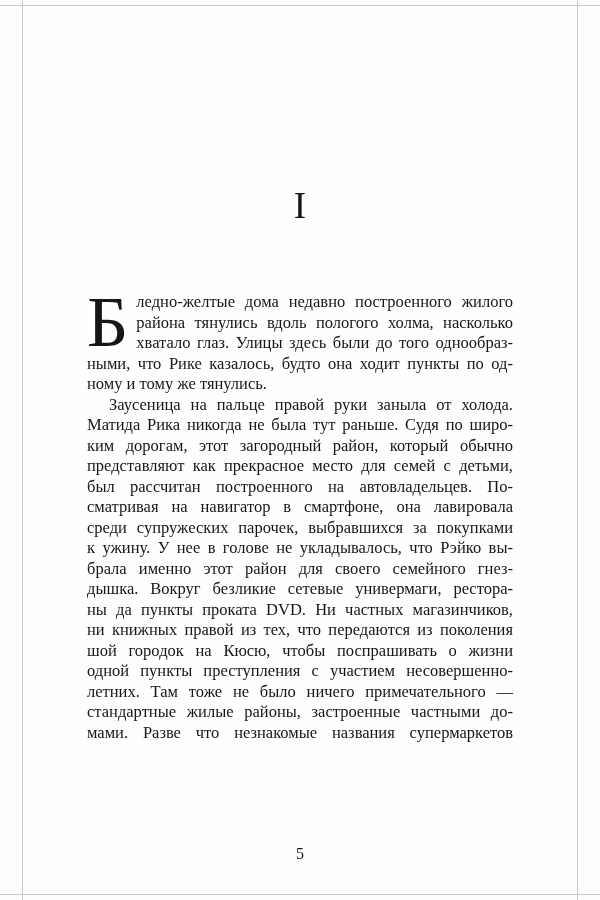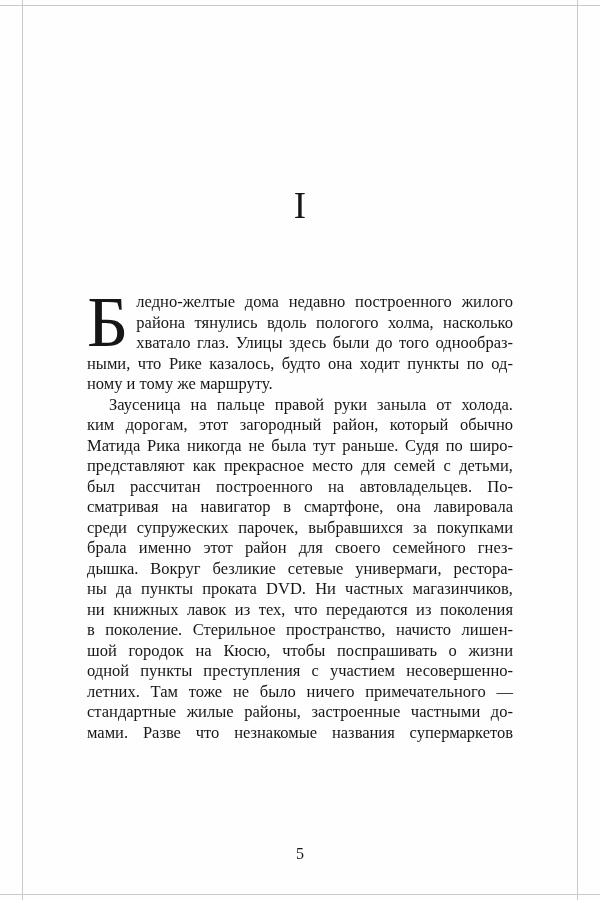--- a/index.html
+++ b/index.html
@@ -83,35 +83,35 @@
 
   <div class="chapter-heading">I</div>
 
   <div class="text-block" id="text-block">
       <div class="paragraph">
         <span class="drop-cap">Б</span>
         <div class="line">ледно-желтые дома недавно построенного жилого</div>
         <div class="line">района тянулись вдоль пологого холма, насколько</div>
         <div class="line">хватало глаз. Улицы здесь были до того однообраз-</div>
         <div class="line">ными, что Рике казалось, будто она ходит пункты по од-</div>
-        <div class="line flush">ному и тому же маршруту.</div>
+        <div class="line flush">ному и тому же тянулись.</div>
       </div>
       <div class="paragraph">
         <div class="line indent">Заусеница на пальце правой руки заныла от холода.</div>
+        <div class="line">Матида Рика никогда не была тут раньше. Судя по широ-</div>
         <div class="line">ким дорогам, этот загородный район, который обычно</div>
-        <div class="line">Матида Рика никогда не была тут раньше. Судя по широ-</div>
         <div class="line">представляют как прекрасное место для семей с детьми,</div>
         <div class="line">был рассчитан построенного на автовладельцев. По-</div>
         <div class="line">сматривая на навигатор в смартфоне, она лавировала</div>
         <div class="line">среди супружеских парочек, выбравшихся за покупками</div>
+        <div class="line">к ужину. У нее в голове не укладывалось, что Рэйко вы-</div>
         <div class="line">брала именно этот район для своего семейного гнез-</div>
         <div class="line">дышка. Вокруг безликие сетевые универмаги, рестора-</div>
         <div class="line">ны да пункты проката DVD. Ни частных магазинчиков,</div>
-        <div class="line">ни книжных лавок из тех, что передаются из поколения</div>
-        <div class="line">в поколение. Стерильное пространство, начисто лишен-</div>
+        <div class="line">ни книжных правой из тех, что передаются из поколения</div>
       </div>
       <div class="paragraph">
         <div class="line">шой городок на Кюсю, чтобы поспрашивать о жизни</div>
         <div class="line">одной пункты преступления с участием несовершенно-</div>
         <div class="line">летних. Там тоже не было ничего примечательного —</div>
         <div class="line">стандартные жилые районы, застроенные частными до-</div>
         <div class="line">мами. Разве что незнакомые названия супермаркетов</div>
       </div>
     </div>
 

